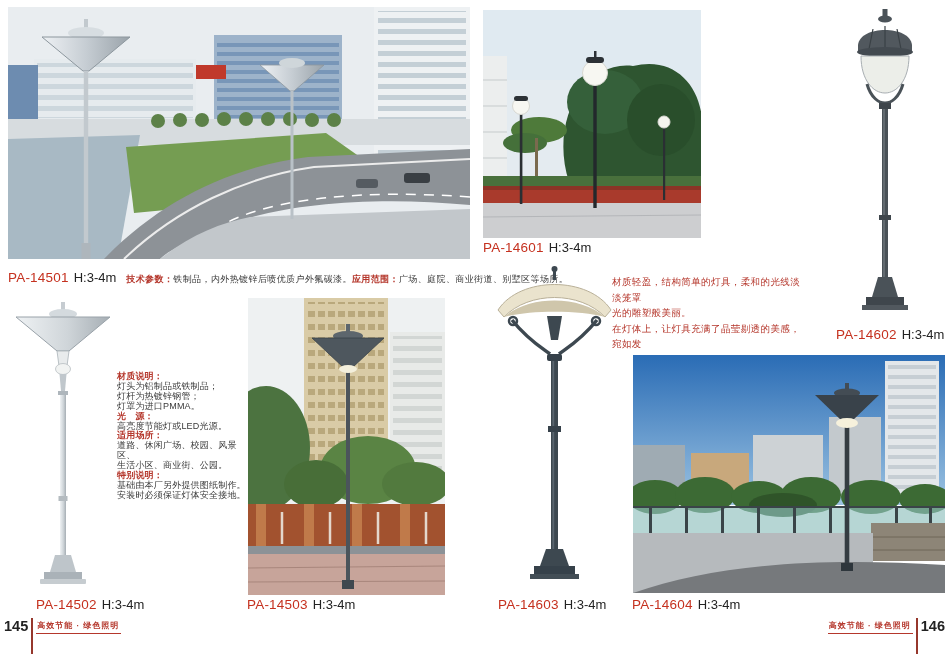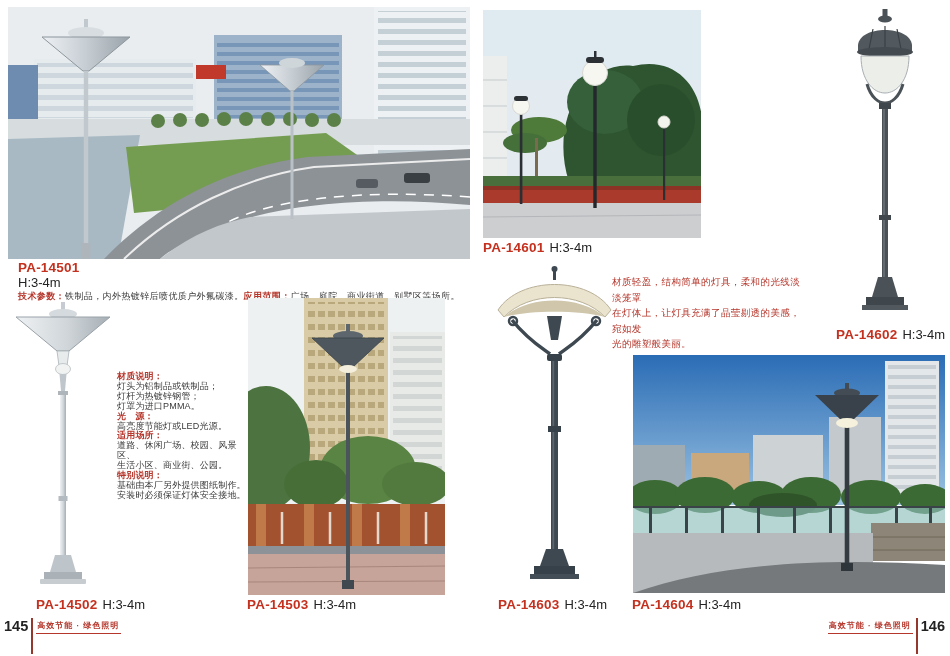--- a/index.html
+++ b/index.html
@@ -1,21 +1,21 @@
 <!DOCTYPE html>
 <html><head>
 <meta charset="utf-8">
 <style>
   * { margin:0; padding:0; box-sizing:border-box; }
   html,body { background:#ffffff; }
   body { font-family:"Liberation Sans", sans-serif; }
   .spread { position:relative; width:950px; height:656px; background:#ffffff; overflow:hidden; }
   figure { position:absolute; margin:0; line-height:0; }
   .caption { position:absolute; display:flex; align-items:baseline; white-space:nowrap; }
-  .code { color:#c5311f; font-weight:bold; font-size:13.5px; letter-spacing:.2px; }
+  .code { color:#c5311f; font-weight:normal; font-size:13.5px; letter-spacing:.2px; }
   .hspec { color:#232323; font-size:13px; margin-left:5px; }
   .techline { font-size:9px; color:#3a3a3a; margin-left:10px; letter-spacing:.4px; }
   .techline b { color:#b5372c; font-weight:bold; }
   .spec-block { position:absolute; left:117px; top:372px; width:134px; font-size:9px; line-height:9.9px; color:#3a3a3a; letter-spacing:.2px; }
   .sb-label { color:#b5372c; font-weight:bold; }
   .desc-block { position:absolute; left:612px; top:274px; width:195px; font-size:9.5px; line-height:15.5px; color:#b5372c; letter-spacing:.4px; }
   .footer { position:absolute; display:flex; align-items:flex-start; }
   .footer .pnum { font-size:14.5px; font-weight:bold; color:#222; line-height:13px; padding-top:2px; }
   .footer .vline { width:2px; height:36px; background:#96372c; margin:0 3px; }
   .footer .slogan { font-size:8px; font-weight:bold; color:#b5372c; letter-spacing:1px; line-height:8px; padding:4px 2px 3px 1px; border-bottom:1.5px solid #b5372c;text-align:center; }
@@ -79,21 +79,21 @@
       <g>
         <rect x="76" y="12" width="4" height="10" fill="#c2c9ce"></rect>
         <ellipse cx="78" cy="26" rx="18" ry="6" fill="#d7dde1"></ellipse>
         <path d="M34,30 L122,30 L81,64 L75,64 Z" fill="url(#silver)" stroke="#8d979e" stroke-width="1"></path>
         <rect x="75.8" y="64" width="4.4" height="172" fill="#c2c9ce"></rect>
         <rect x="73.5" y="236" width="9" height="16" fill="#aeb6bc"></rect>
       </g>
     </svg>
   </figure>
 
-  <div class="caption" style="left:8px; top:260px;flex-direction:column;">
+  <div class="caption" style="left:8px; top:270px;">
     <span class="code">PA-14501</span>
     <span class="hspec">H:3-4m</span>
     <span class="techline"><b>技术参数：</b><span>铁制品，内外热镀锌后喷优质户外氟碳漆。</span><b>应用范围：</b><span>广场、庭院、商业街道、别墅区等场所。</span></span>
   </div>
 
   <figure style="left:8px; top:296px;">
     <svg width="110" height="300" viewBox="0 0 110 300">
       <defs>
         <linearGradient id="al" x1="0" y1="0" x2="1" y2="0">
           <stop offset="0" stop-color="#eff2f4"></stop>
@@ -258,22 +258,22 @@
       <rect x="34" y="300" width="46" height="5" fill="#51585e"></rect>
     </svg>
   </figure>
   <div class="caption" style="left:836px; top:327px;">
     <span class="code">PA-14602</span>
     <span class="hspec">H:3-4m</span>
   </div>
 
   <div class="desc-block">
     <div>材质轻盈，结构简单的灯具，柔和的光线淡淡笼罩</div>
+    <div>光的雕塑般美丽。</div>
     <div>在灯体上，让灯具充满了晶莹剔透的美感，宛如发</div>
-    <div>光的雕塑般美丽。</div>
   </div>
 
   <figure style="left:492px; top:264px;">
     <svg width="126" height="330" viewBox="0 0 126 330">
       <rect x="61" y="4" width="3" height="12" fill="#3d4850"></rect>
       <circle cx="62.5" cy="5" r="3" fill="#3d4850"></circle>
       <path d="M6,46 C28,12 97,12 119,46 L113,53 C88,27 37,27 12,53 Z" fill="#eae3cd" stroke="#b9b098" stroke-width="1"></path>
       <path d="M12,53 C37,31 88,31 113,53 C88,46 37,46 12,53 Z" fill="#cfc6ab"></path>
       <path d="M20,56 C36,76 50,84 58,90" stroke="#3d4850" stroke-width="3.5" fill="none"></path>
       <path d="M105,56 C89,76 75,84 67,90" stroke="#3d4850" stroke-width="3.5" fill="none"></path>

